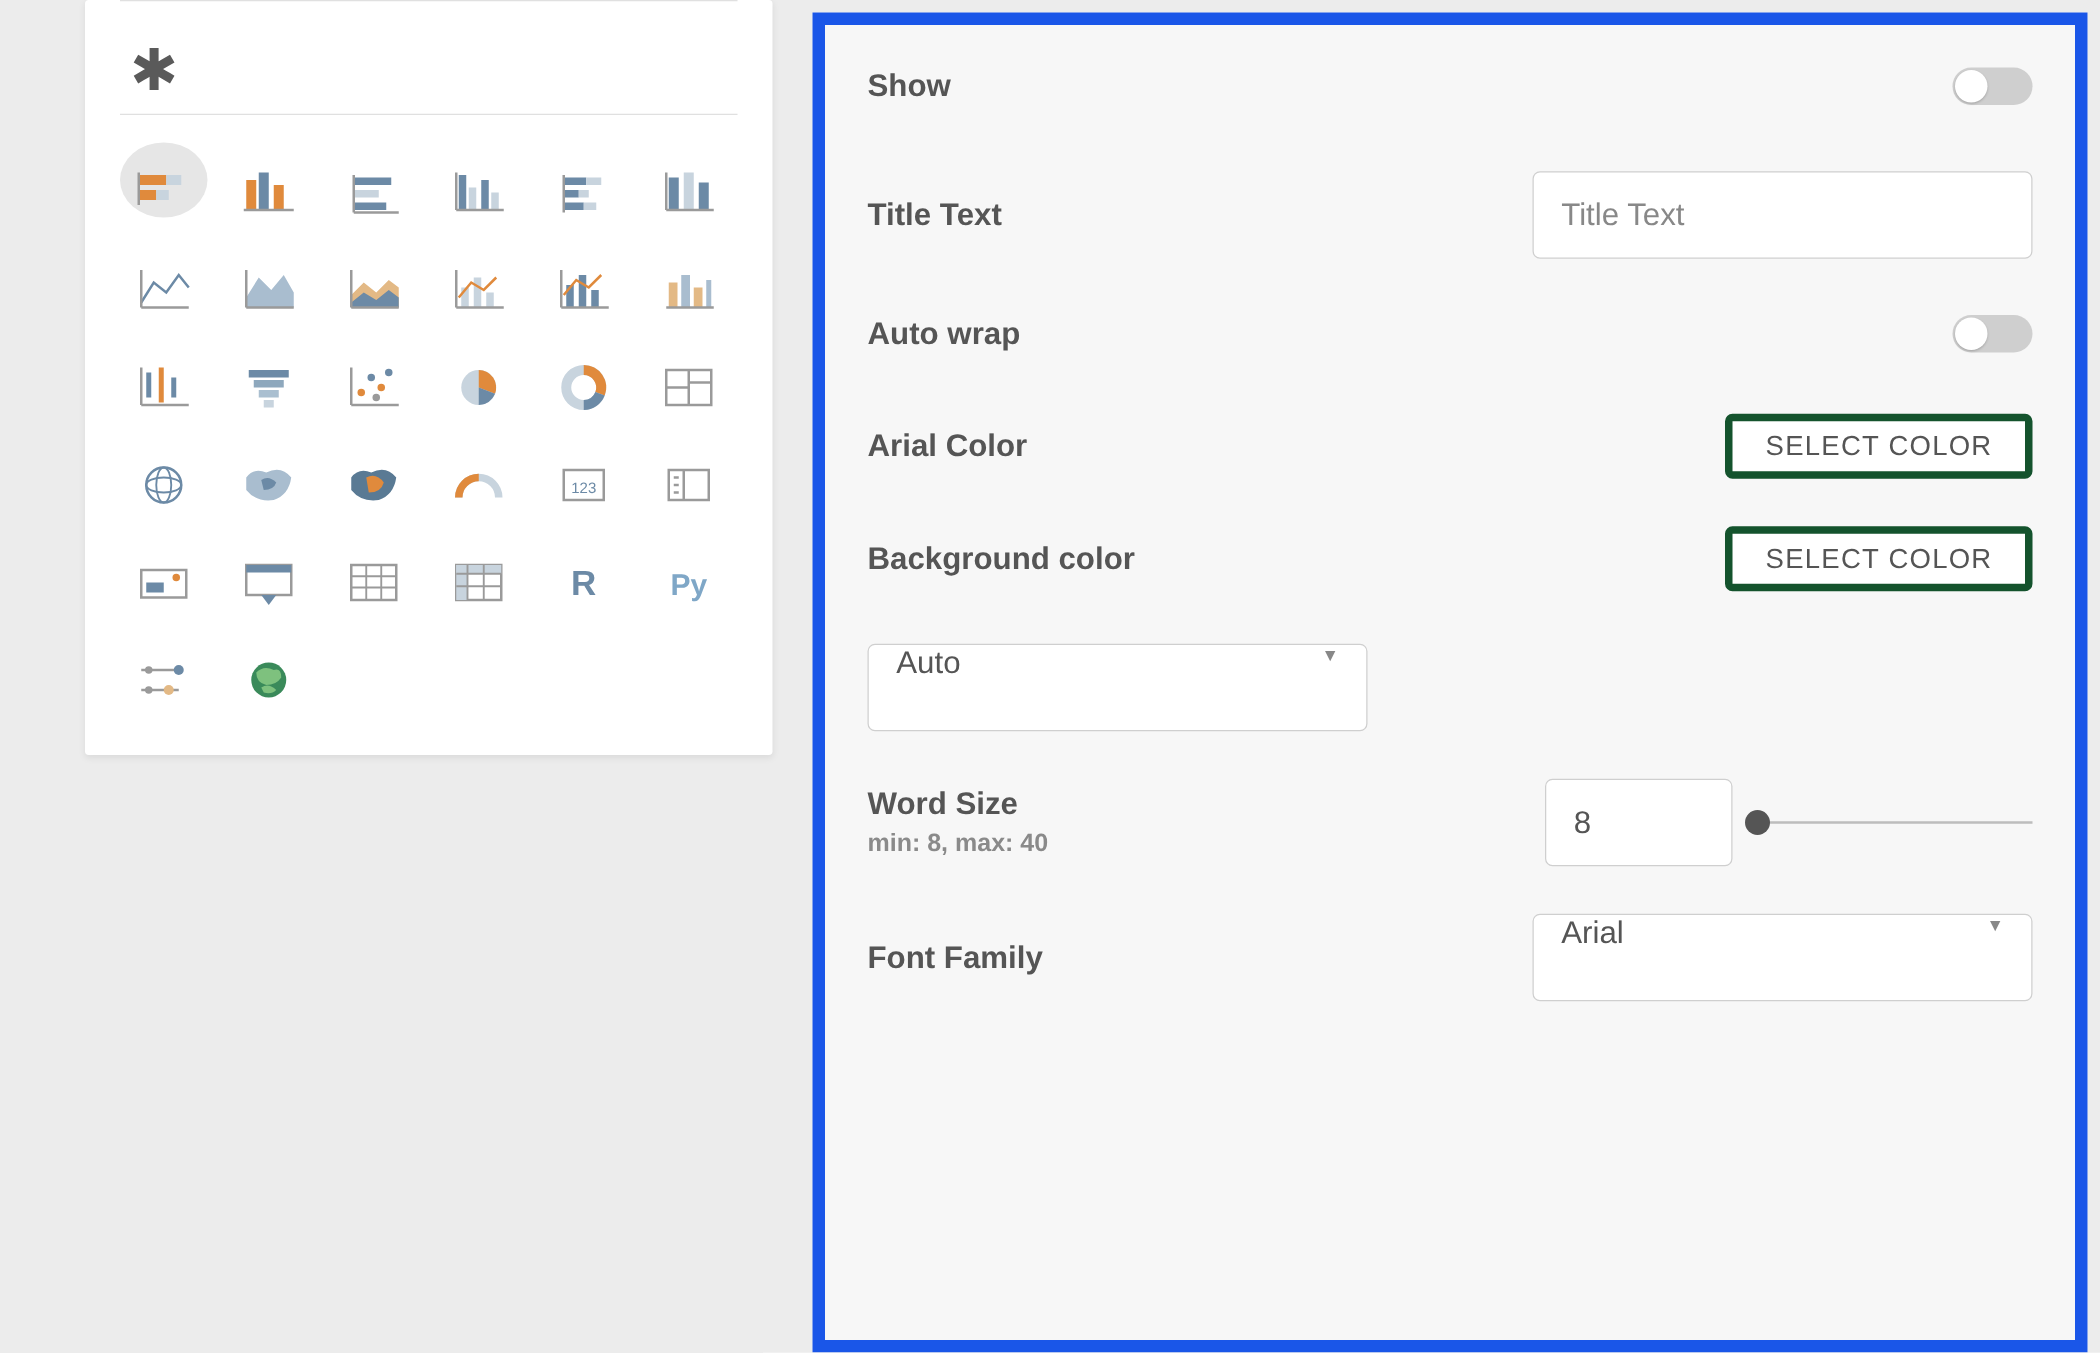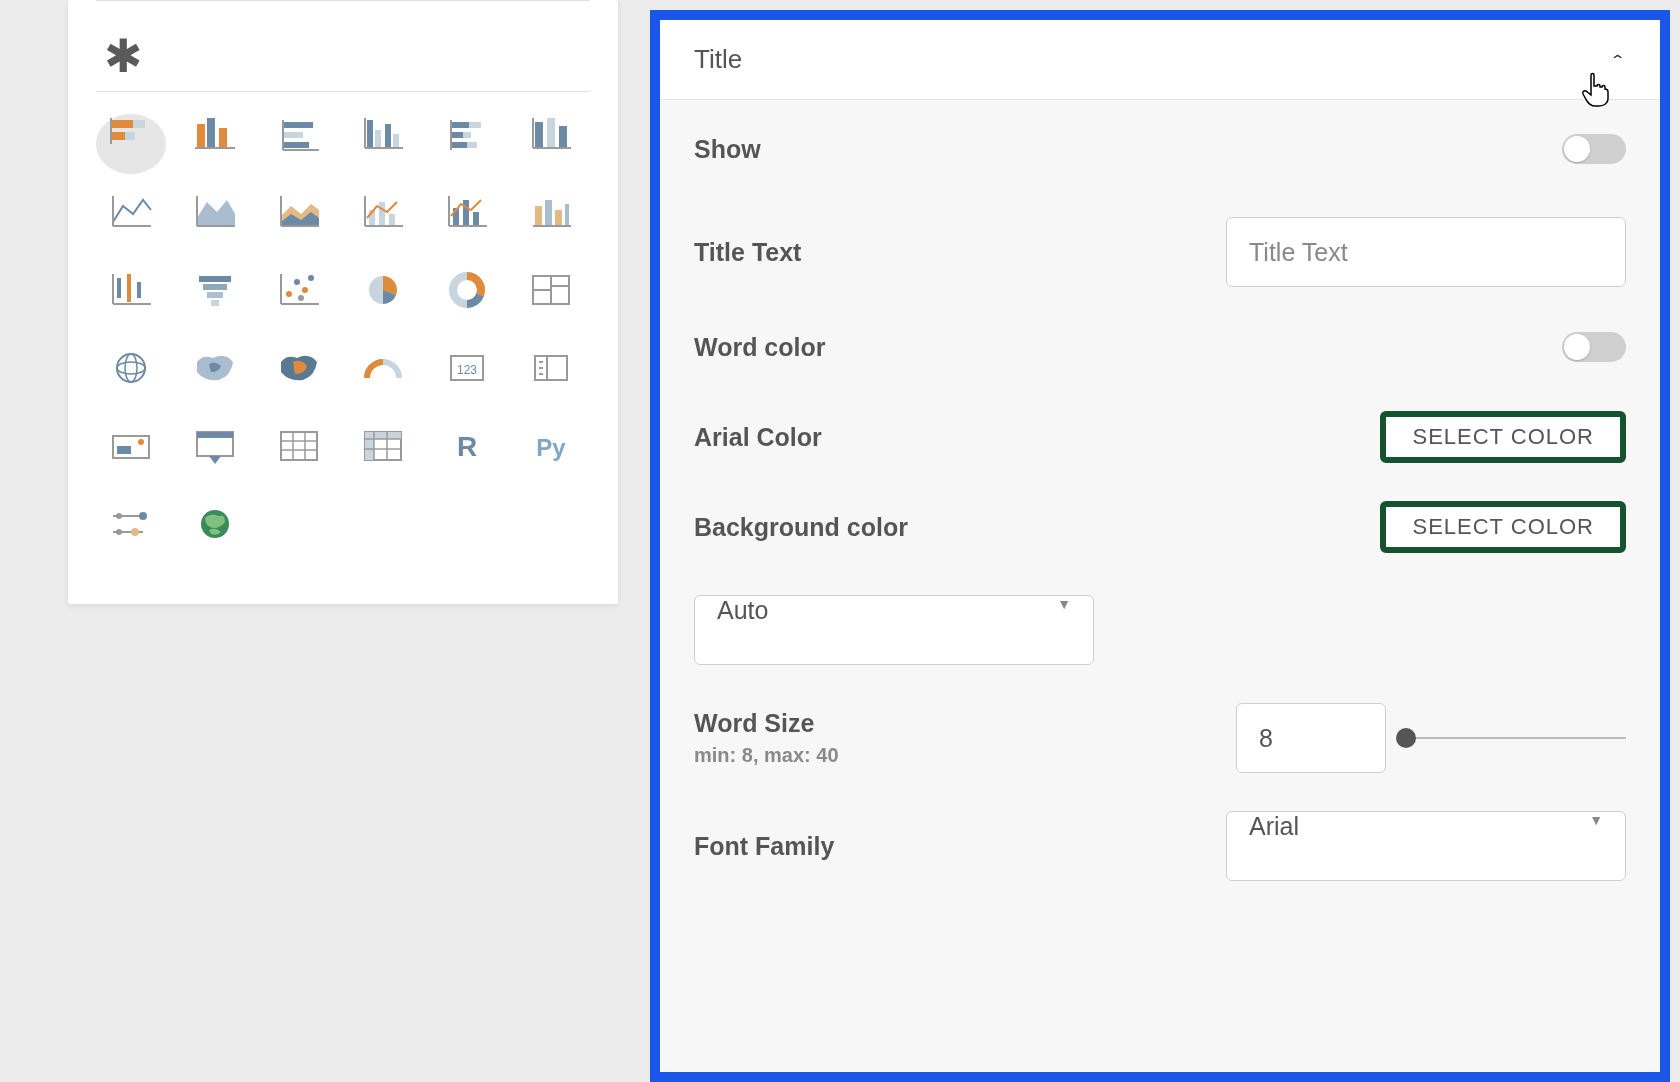--- a/index.html
+++ b/index.html
@@ -44,21 +44,21 @@
     .viz-grid {
       display: grid;
       grid-template-columns: repeat(6, 70px);
       gap: 18px 14px;
       padding-top: 22px;
     }
     .viz-cell {
       width: 70px;
       height: 60px;
       display: flex;
-      align-items: flex-start;
+      align-items: flex-end;
       justify-content: center;
       border-radius: 50%;
       cursor: pointer;
       transition: background .12s;
     }
     .viz-cell.selected { background: #e6e6e6; }
     .viz-cell svg { width: 48px; height: 40px; display: block; }
 
     
     .props-panel {
@@ -498,49 +498,39 @@
         <path d="M14 14 Q20 8 28 12 Q34 10 34 18 Q30 24 22 24 Q14 22 14 14 Z" fill="#7ec17e"></path>
         <path d="M18 26 Q24 22 30 28 Q26 32 20 30 Z" fill="#7ec17e"></path>
       </svg>
     </div>
 
   </div>
 </div>
 
 <div class="props-panel" data-interactable="false">
 
-  <div class="section-header" data-interactable="true">
-    <span class="title" data-interactable="false">Title</span>
-    <span class="chev" data-interactable="false">⌃</span>
-
-    <span class="cursor-icon" data-interactable="false">
-      <svg width="30" height="36" viewBox="0 0 30 36">
-        <path d="M11 3 C11 1 14 1 14 3 L14 14 L17 14 C17 12 20 12 20 14 L20 15 L22 15 C22 13 25 13 25 15 L25 17 C27 17 28 18 28 20 L28 27 C28 31 24 34 19 34 L15 34 C12 34 9 32 7 29 L3 22 C2 20 4 18 6 19 L11 23 Z" fill="#ffffff" stroke="#000" stroke-width="1.5"></path>
-      </svg>
-    </span>
-  </div>
 
   <div class="section-body" data-interactable="false">
 
     <div class="field" data-interactable="false">
       <span class="field-label" data-interactable="false">Show</span>
       <div class="field-control">
         <div class="toggle" data-interactable="true"></div>
       </div>
     </div>
 
     <div class="field tall" data-interactable="false">
       <span class="field-label" data-interactable="false">Title Text</span>
       <div class="field-control">
         <input class="text-in" data-interactable="true" placeholder="Title Text" style="">
       </div>
     </div>
 
     <div class="field" data-interactable="false">
-      <span class="field-label" data-interactable="false">Word color</span>
+      <span class="field-label" data-interactable="false">Auto wrap</span>
       <div class="field-control">
         <div class="toggle" data-interactable="true"></div>
       </div>
     </div>
 
     <div class="field" data-interactable="false">
       <span class="field-label" data-interactable="false">Arial Color</span>
       <div class="field-control">
         <button class="btn-outline" data-interactable="true">SELECT COLOR</button>
       </div>

